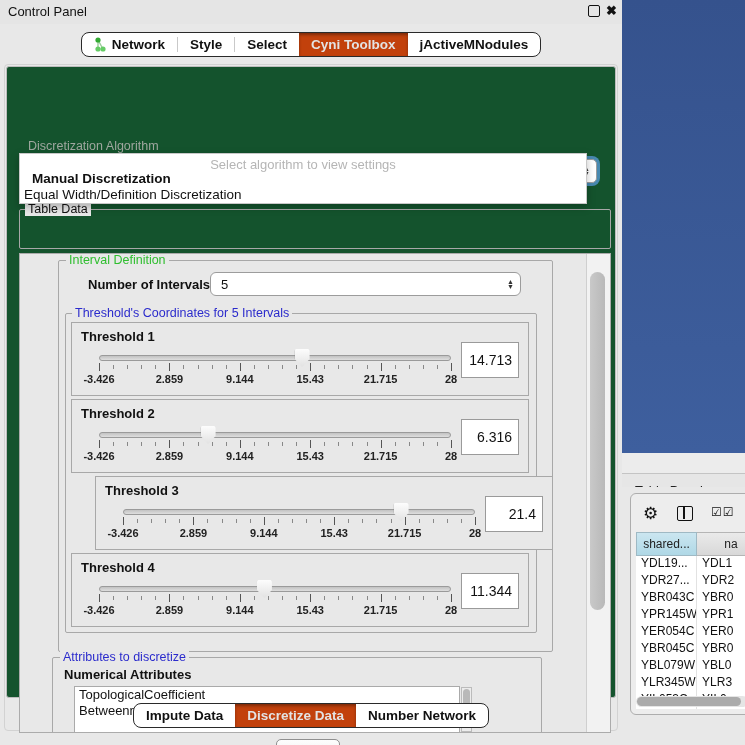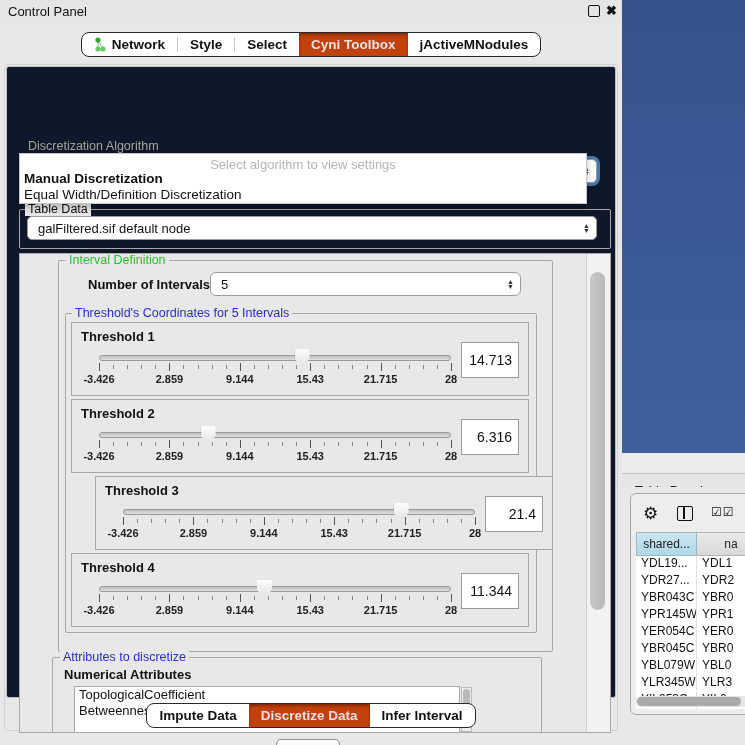--- a/index.html
+++ b/index.html
@@ -16,21 +16,21 @@
 
   
   .tab-pill { display:flex; align-items:stretch; background:#FFF; border:1.7px solid #2A2A2A; border-radius:8px; overflow:hidden; height:25px; }
   .tab-item { display:flex; align-items:center; padding:0 12px; font-size:13.5px; font-weight:bold; color:#111; white-space:nowrap; }
   .tab-item.active { background:#c2410c; color:#E3E3E3; box-shadow:inset 0 2px 3px rgba(0,0,0,.35); }
   .tab-sep { width:1px; background:#C9C9C9; margin:4px 0; }
   #cp-tabs { left:0; top:32px; width:622px; display:flex; justify-content:center; }
   #bottom-tabs { left:0; top:703px; width:622px; display:flex; justify-content:center; }
 
   
-  #cp-body { left:6px; top:66px; width:610px; height:632px; border:1px solid #BDBDBD; border-radius:3px; background:#0f172a; }
+  #cp-body { left:6px; top:66px; width:610px; height:632px; border:1px solid #BDBDBD; border-radius:3px; background:#14532d; }
   #cp-outer-border { left:4px; top:64px; width:614px; height:667px; border:1px solid #D2D2D2; border-radius:4px; }
 
   .group-label { position:absolute; background:#E8E8E8; padding:0 3px; font-size:12.5px; white-space:nowrap; }
   .gbox { position:absolute; border:1px solid #A8A8A8; border-radius:2px; }
 
   
   .combo { position:absolute; background:#FFF; border:1px solid #9C9C9C; border-radius:5px; font-size:13px; color:#111; display:flex; align-items:center; padding:0 20px 0 10px; }
   .combo .stepper { position:absolute; right:6px; top:50%; transform:translateY(-50%); display:flex; flex-direction:column; line-height:4.5px; font-size:7px; color:#333; }
   .combo.focusring { box-shadow:0 0 0 3px rgba(90,155,220,.75); }
 
@@ -121,24 +121,20 @@
   <div class="abs" id="cp-outer-border"></div>
   <div class="abs" id="cp-body">
 
     <span class="abs group-label" id="algo-label">Discretization Algorithm</span>
     <div class="combo focusring" style="left:20px; top:92px; width:570px; height:24px;">
       <span class="stepper">▲<br>▼</span>
     </div>
 
     <div class="gbox" style="left:12px; top:142px; width:592px; height:40px;"></div>
     <span class="abs group-label" style="left:18px; top:135px; color:#111;">Table Data</span>
-    <div class="combo" style="left:20px; top:149px; width:570px; height:24px;">
-      <span>galFiltered.sif default node</span>
-      <span class="stepper">▲<br>▼</span>
-    </div>
 
     <div class="abs" id="scroll-pane">
 
       <div class="gbox" style="left:38px; top:6px; width:495px; height:392px;"></div>
       <span class="abs group-label" style="left:46px; top:-1px; color:#2FBE2F;">Interval Definition</span>
 
       <span class="abs" style="left:68px; top:23px; font-size:13px; font-weight:bold; color:#111;">Number of Intervals</span>
       <div class="combo" style="left:190px; top:18px; width:311px; height:24px; border-radius:6px;">
         <span>5</span>
         <span class="stepper">▲<br>▼</span>
@@ -238,30 +234,30 @@
 
       <div class="abs" id="sp-vscroll">
         <div class="abs" id="sp-thumb"></div>
       </div>
     </div>
 
     <div class="abs" id="apply-btn">Apply</div>
 
     <div class="abs" id="algo-popup">
       <div class="abs" id="algo-placeholder">Select algorithm to view settings</div>
-      <div class="abs algo-opt b" style="top:17px;">Manual Discretization</div>
+      <div class="abs algo-opt b" style="top:17px;margin-left:8px;">Manual Discretization</div>
       <div class="abs algo-opt" style="top:33px;">Equal Width/Definition Discretization</div>
     </div>
   </div>
 
   <div class="abs" id="bottom-tabs">
     <div class="tab-pill" id="bottom-pill">
         <div class="tab-item">Impute Data</div>
         <div class="tab-item active">Discretize Data</div>
-        <div class="tab-item">Infer Interval</div>
+        <div class="tab-item">Number Network</div>
       </div>
   </div>
 </div>
 
 <div class="abs" id="desktop">
   
 </div>
 
 <div class="abs" id="table-panel-header">
   <span class="abs" id="tp-title">Table Panel</span>

